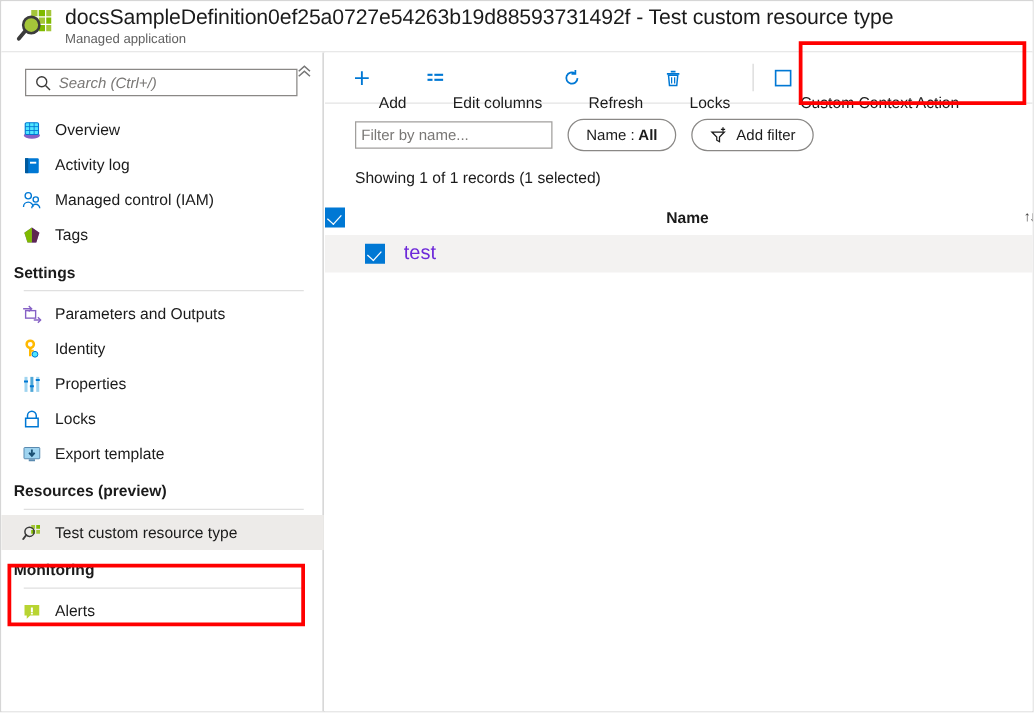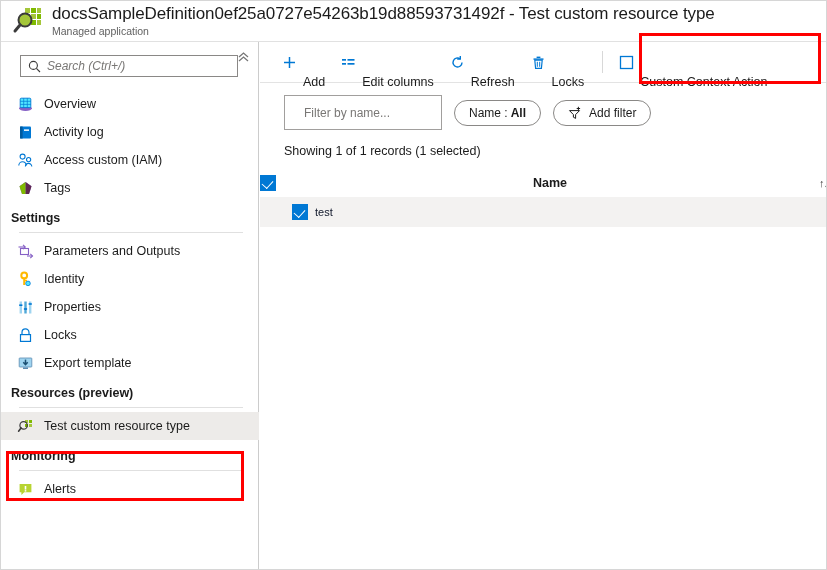--- a/index.html
+++ b/index.html
@@ -164,25 +164,25 @@
     background: #d8d8d8;
     margin: 0 8px 0 10px;
   }
 
   .filters {
     display: flex;
     align-items: center;
     padding: 12px 0 0 24px;
   }
   .filter-text {
-    width: 158px; height: 35px;
+    width: 158px; height: 22px;
     border: 1px solid #a19f9d;
     background: #fff;
     display: flex; align-items: center;
-    padding-left: 19px;
+    padding-left: 4px;
   }
   .filter-text input {
     border: none; outline: none; background: transparent;
     font-family: "Liberation Sans", sans-serif;
     font-size: 12px; color: #323130;
     width: 100%; padding: 0;
   }
   .filter-text input::placeholder { color: #797775; opacity: 1; }
   .pill {
     height: 26px;
@@ -222,23 +222,23 @@
   .sort-icon { margin-left: 7px; font-size: 11px; color: #3b3a39; letter-spacing: -1px; }
   .grid-row {
     display: flex;
     align-items: center;
     height: 30px;
     padding-left: 32px;
     background: #f3f2f1;
     cursor: pointer;
   }
   .grid-row .cell {
-    font-size: 11px;
-    color: #0f172a;
-    margin-left: 7px;
+    font-size: 16px;
+    color: #6d28d9;
+    margin-left: 15px;
   }
 
   .cbx {
     width: 16px; height: 16px;
     flex: 0 0 16px;
     background: #0078d4;
     position: relative;
     cursor: pointer;
     display: block;
   }
@@ -337,21 +337,21 @@
 
       <div class="nav-item">
         <span class="ic">
           <svg width="17" height="17" viewBox="0 0 17 17">
             <circle cx="5.6" cy="4.6" r="2.5" fill="none" stroke="#0078d4" stroke-width="1.1"></circle>
             <path d="M1.8 13.5 a3.8 3.8 0 0 1 7.6 0" fill="none" stroke="#0078d4" stroke-width="1.1"></path>
             <circle cx="11.6" cy="7.6" r="2.1" fill="none" stroke="#0078d4" stroke-width="1.1"></circle>
             <path d="M8.4 14.6 a3.2 3.2 0 0 1 6.4 0" fill="none" stroke="#0078d4" stroke-width="1.1"></path>
           </svg>
         </span>
-        <span class="lbl">Access custom (IAM)</span>
+        <span class="lbl">Managed control (IAM)</span>
       </div>
 
       <div class="nav-item">
         <span class="ic">
           <svg width="17" height="17" viewBox="0 0 17 17">
             <path d="M8.5 2 L14.5 6.2 L12 14 L5 14 L2.5 6.2 Z" fill="#8661c5"></path>
             <path d="M8.5 2 L14.5 6.2 L12 14 L8.5 14 Z" fill="#5e2750"></path>
             <path d="M8.5 2 L2.5 6.2 L5 14 L8.5 14 Z" fill="#7fba00"></path>
           </svg>
         </span>

